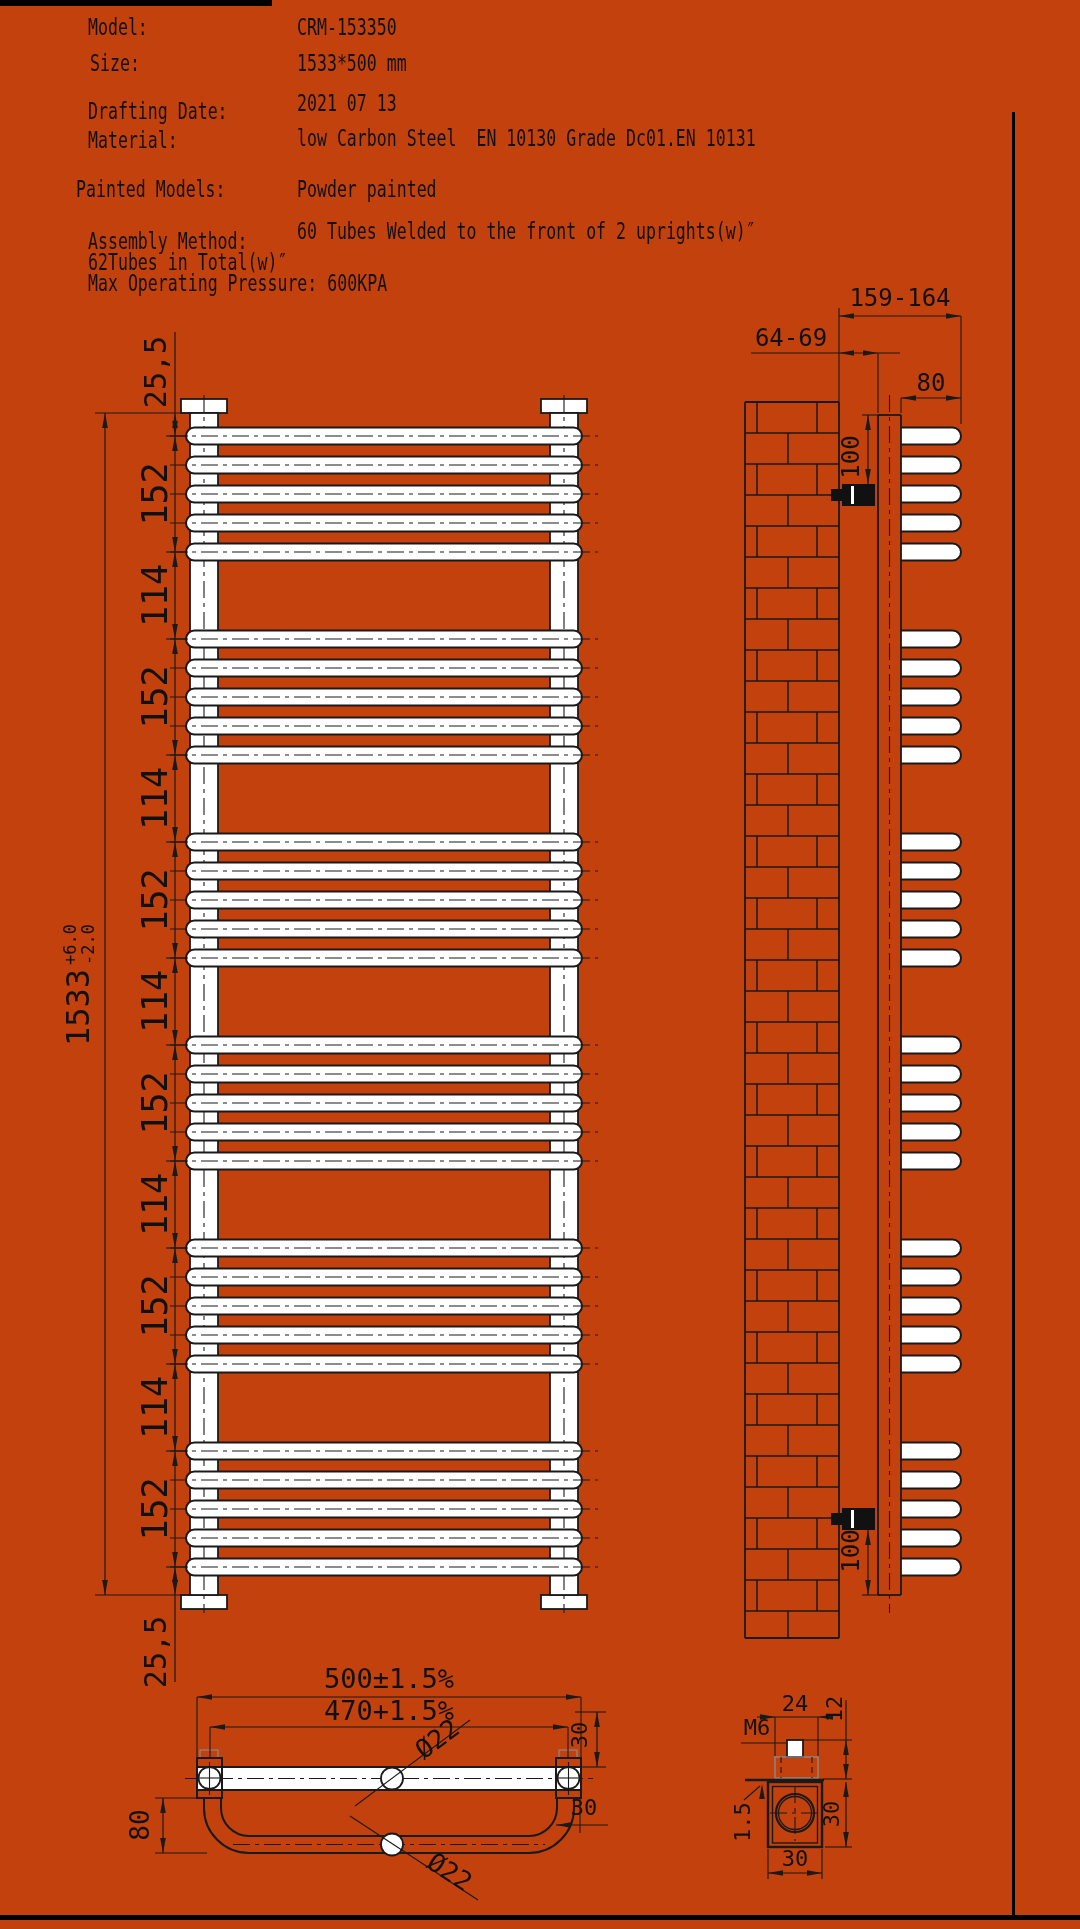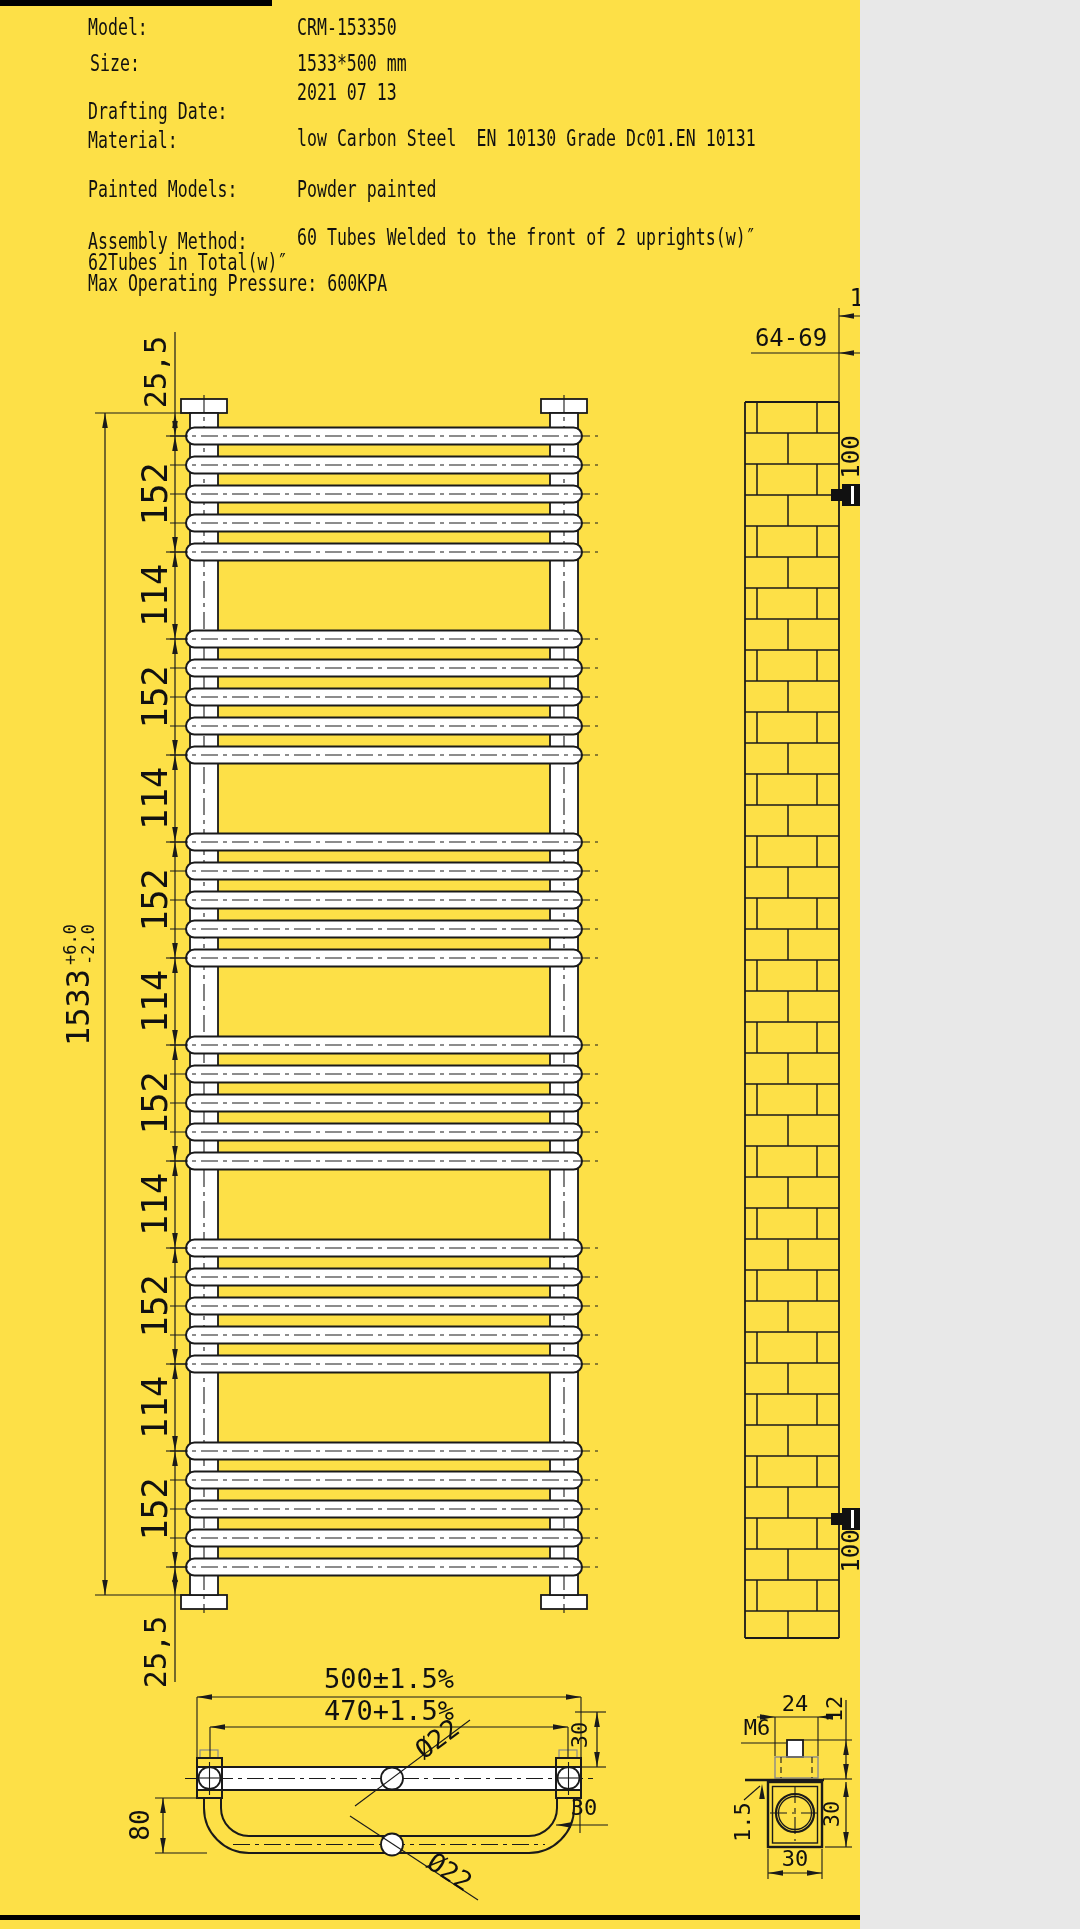--- a/index.html
+++ b/index.html
@@ -1,41 +1,41 @@
 <!DOCTYPE html>
 <html><head>
 <meta charset="utf-8">
 <style>
   html,body{margin:0;padding:0;background:#e8e8e8;}
-  .page{position:relative;width:860px;height:1929px;background:#fde047;overflow:hidden;
+  .page{position:relative;width:1080px;height:1929px;background:#c2410c;overflow:hidden;
         font-family:"DejaVu Sans Mono","Liberation Mono",monospace;color:#111;}
   .hrow{position:absolute;white-space:pre;font-size:23px;}
   .hrow span{display:inline-block;transform:scaleX(.72);transform-origin:0 50%;white-space:pre;}
   .border{position:absolute;background:#000;}
   svg{position:absolute;left:0;top:0;}
   svg text{font-family:"DejaVu Sans Mono","Liberation Mono",monospace;fill:#111;dominant-baseline:middle;}
 </style>
 </head>
 <body>
 
 <div class="page">
 
   <div>
     <div class="hrow" style="left:88px;top:14px"><span>Model:</span></div>
     <div class="hrow" style="left:297px;top:14px"><span>CRM-153350</span></div>
     <div class="hrow" style="left:90px;top:50px"><span>Size:</span></div>
     <div class="hrow" style="left:297px;top:50px"><span>1533*500 mm</span></div>
     <div class="hrow" style="left:88px;top:98px"><span>Drafting Date:</span></div>
-    <div class="hrow" style="left:297px;top:79px"><span>2021 07 13</span></div>
+    <div class="hrow" style="left:297px;top:90px"><span>2021 07 13</span></div>
     <div class="hrow" style="left:88px;top:127px"><span>Material:</span></div>
     <div class="hrow" style="left:297px;top:125px"><span>low Carbon Steel  EN 10130 Grade Dc01.EN 10131</span></div>
-    <div class="hrow" style="left:88px;top:176px"><span>Painted Models:</span></div>
+    <div class="hrow" style="left:76px;top:176px"><span>Painted Models:</span></div>
     <div class="hrow" style="left:297px;top:176px"><span>Powder painted</span></div>
     <div class="hrow" style="left:88px;top:228px"><span>Assembly Method:</span></div>
-    <div class="hrow" style="left:297px;top:224px"><span>60 Tubes Welded to the front of 2 uprights(w)″</span></div>
+    <div class="hrow" style="left:297px;top:218px"><span>60 Tubes Welded to the front of 2 uprights(w)″</span></div>
     <div class="hrow" style="left:88px;top:249px"><span>62Tubes in Total(w)″</span></div>
     <div class="hrow" style="left:88px;top:270px"><span>Max Operating Pressure: 600KPA</span></div>
   </div>
 
   <svg id="cad" width="1080" height="1929" viewBox="0 0 1080 1929">
       <g>
         <rect x="181" y="399" width="46" height="14" fill="#fff" stroke="#1a1a1a" stroke-width="1.8"></rect>
         <rect x="181" y="1595" width="46" height="14" fill="#fff" stroke="#1a1a1a" stroke-width="1.8"></rect>
         <rect x="190" y="413" width="28" height="1182" fill="#fff" stroke="#1a1a1a" stroke-width="1.8"></rect>
         <line x1="204" y1="395" x2="204" y2="1613" stroke="#1a1a1a" stroke-width="1.1" stroke-dasharray="17 5 4 5"></line>

